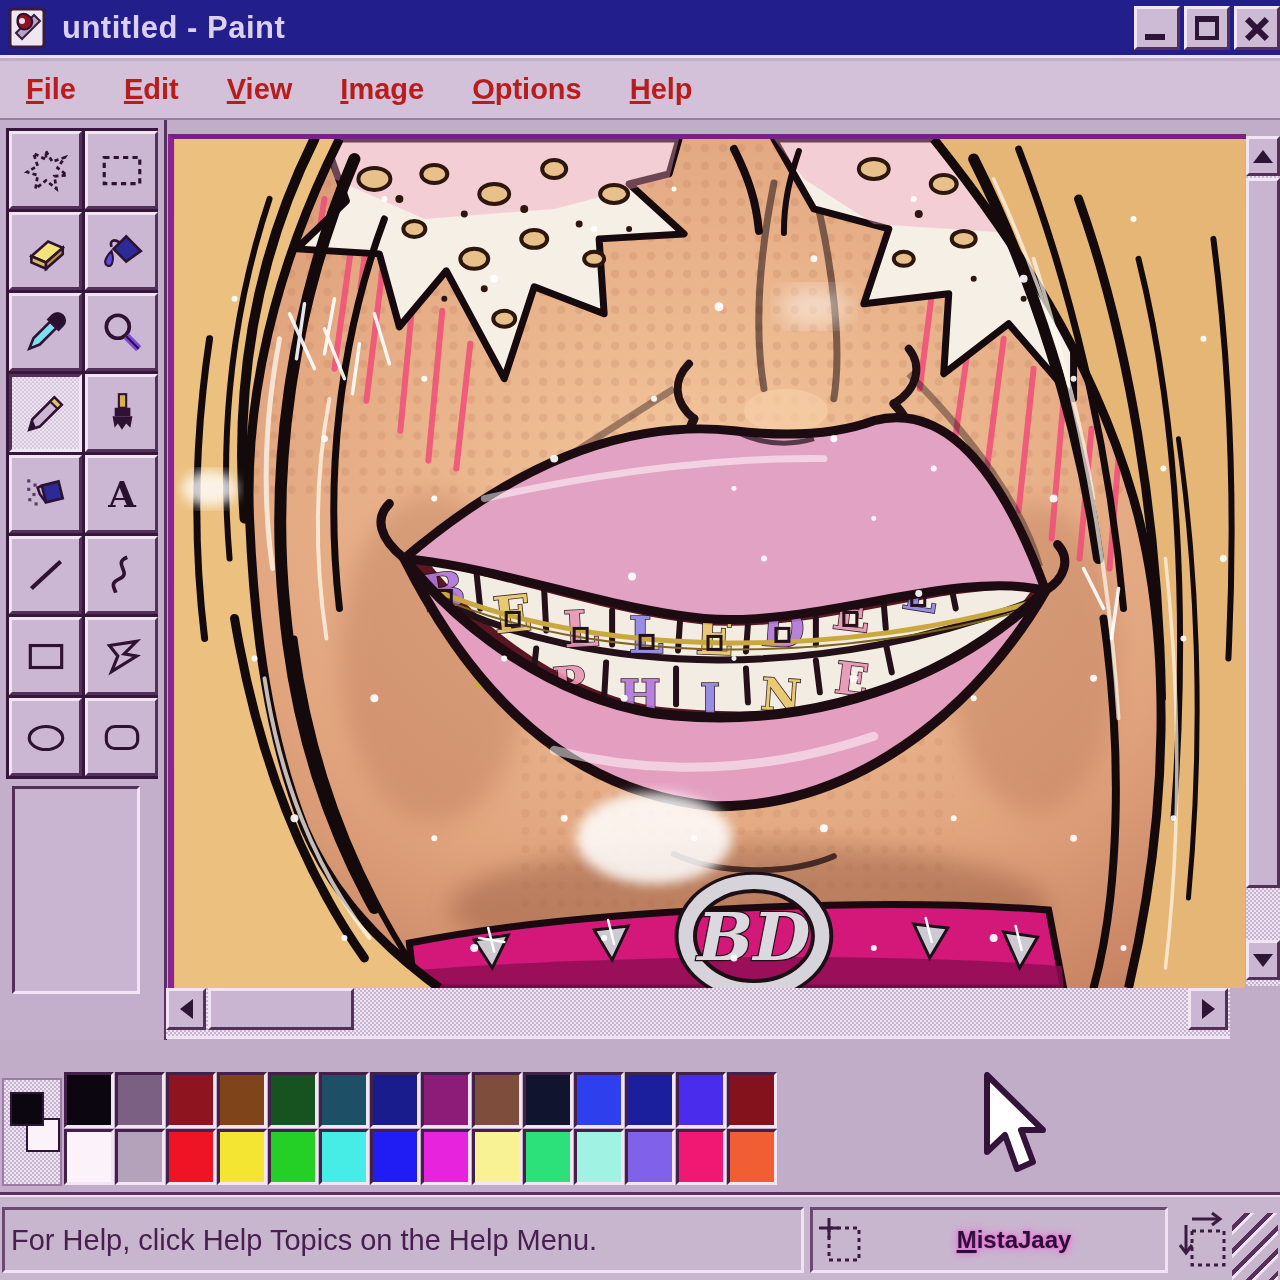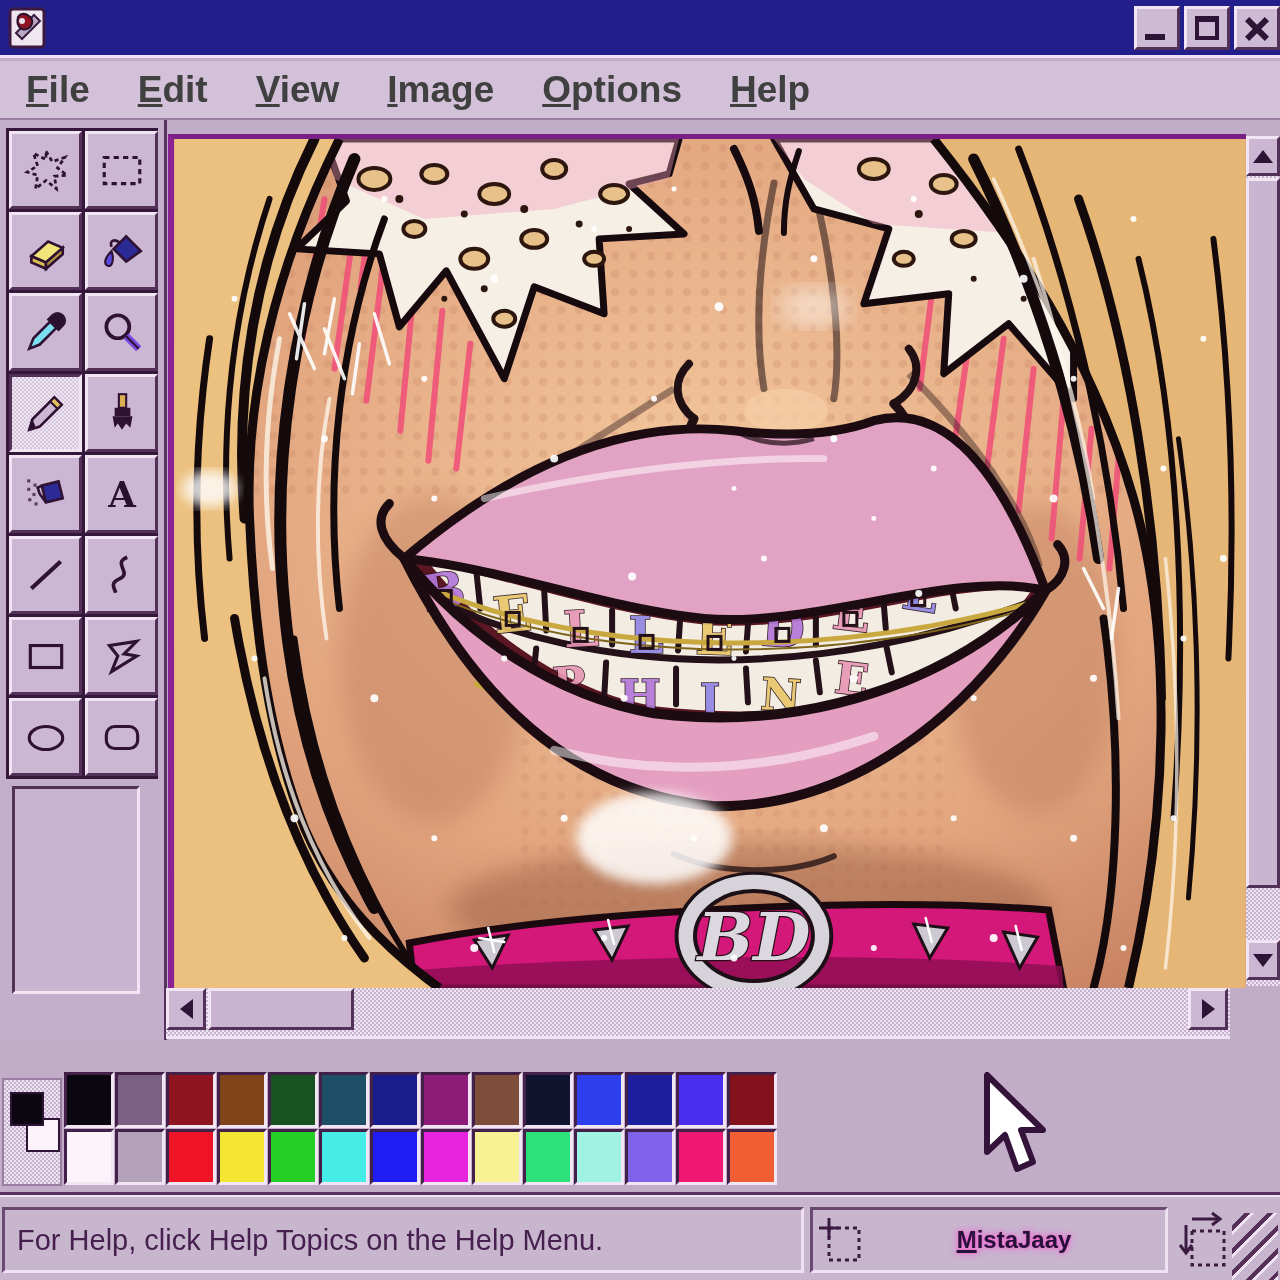--- a/index.html
+++ b/index.html
@@ -14,21 +14,21 @@
   .win-btns{position:absolute;right:0;top:6px;display:flex;gap:4px;}
   .win-btn{width:46px;height:44px;background:#cdbad5;border:3px solid;
     border-color:#f1e5f4 #523058 #523058 #f1e5f4;position:relative;}
   .glyph-min{position:absolute;left:8px;bottom:7px;width:20px;height:6px;background:#2e1436;}
   .glyph-max{position:absolute;left:8px;top:7px;width:24px;height:24px;border:4px solid #2e1436;border-top-width:6px;}
   .glyph-x1,.glyph-x2{position:absolute;left:6px;top:17px;width:28px;height:6px;background:#2e1436;}
   .glyph-x1{transform:rotate(45deg);} .glyph-x2{transform:rotate(-45deg);}
   
   .menubar{position:absolute;left:0;top:61px;width:1280px;height:59px;background:#d2c1d9;
     display:flex;align-items:center;border-bottom:2px solid #9a7ba2;}
-  .menu-item{display:inline-block;font-size:37px;font-weight:600;color:#404040;padding:0 24px;cursor:default;}
+  .menu-item{display:inline-block;font-size:29px;font-weight:600;color:#b91c1c;padding:0 24px;cursor:default;}
   .menu-item:first-child{margin-left:2px;}
   .menu-item u{text-decoration-thickness:3px;}
   
   .toolbar-panel{position:absolute;left:0;top:120px;width:167px;height:920px;background:#c3aecb;
     border-right:3px solid #57325e;}
   .tools-grid{position:absolute;left:6px;top:8px;width:152px;
     display:grid;grid-template-columns:73px 73px;grid-auto-rows:78px;gap:3px;background:#35173c;
     border:3px solid #35173c;}
   .tool{background:#cbb7d3;border:3px solid;border-color:#f1e5f4 #523058 #523058 #f1e5f4;
     display:flex;align-items:center;justify-content:center;}
@@ -63,40 +63,41 @@
   .cur-fg{position:absolute;left:6px;top:12px;width:34px;height:34px;border:2px solid #2e1436;z-index:2;}
   .cur-bg{position:absolute;left:22px;top:38px;width:34px;height:34px;border:2px solid #2e1436;z-index:1;}
   .swatches{position:absolute;left:64px;top:2px;width:716px;
     display:grid;grid-template-columns:repeat(14,50px);grid-auto-rows:56px;gap:1px;}
   .swatch{border:3px solid;border-color:#43204a #f2e6f4 #f2e6f4 #43204a;}
   
   .statusbar{position:absolute;left:0;top:1192px;width:1280px;height:88px;background:#c8b6cf;
     border-top:3px solid #5a3060;box-shadow:inset 0 2px 0 #efe2f4;}
   .spanel{position:absolute;top:12px;height:66px;background:#c8b6cf;border:3px solid;
     border-color:#6b4a72 #efe2f2 #efe2f2 #6b4a72;display:flex;align-items:center;}
-  .help-text{font-size:29px;color:#472050;padding-left:12px;white-space:nowrap;}
+  .help-text{font-size:29px;color:#472050;padding-left:6px;white-space:nowrap;}
   .signature{flex:1;text-align:center;font-size:24px;font-weight:700;color:#241238;
     text-shadow:0 0 8px #ff4fd2,0 0 2px #ff4fd2;}
   .signature u{text-decoration-thickness:3px;}
   .grip{position:absolute;right:2px;top:18px;width:46px;height:68px;
     background:repeating-linear-gradient(135deg,transparent 0 9px,#563059 9px 13px,#efe2f2 13px 16px);}
   .cursor{position:absolute;left:983px;top:1072px;z-index:50;}
 </style>
 </head>
 <body>
 
 <div class="window">
 
   <div class="titlebar">
     <svg class="app-icon" viewBox="0 0 40 42">
       <rect x="2" y="2" width="34" height="38" rx="3" fill="#efe6f0" stroke="#3a1a40" stroke-width="3"></rect>
       <path d="M8 26 L26 8 L32 14 L14 32 Z" fill="#b9a8c4" stroke="#3a1a40" stroke-width="2"></path>
       <path d="M10 10 C8 18 12 24 19 22 C25 20 26 12 21 9 C17 6 12 6 10 10 Z" fill="#8e1424" stroke="#2a1030" stroke-width="2"></path>
       <circle cx="14" cy="14" r="3" fill="#e8e0ea"></circle>
     </svg>
+    <span class="title-text">untitled - Paint</span>
     <div class="win-btns">
       <div class="win-btn">
           <div class="glyph-min"></div>
         </div>
       <div class="win-btn">
           <div class="glyph-max"></div>
         </div>
       <div class="win-btn">
           <div class="glyph-x1"></div>
           <div class="glyph-x2"></div>

